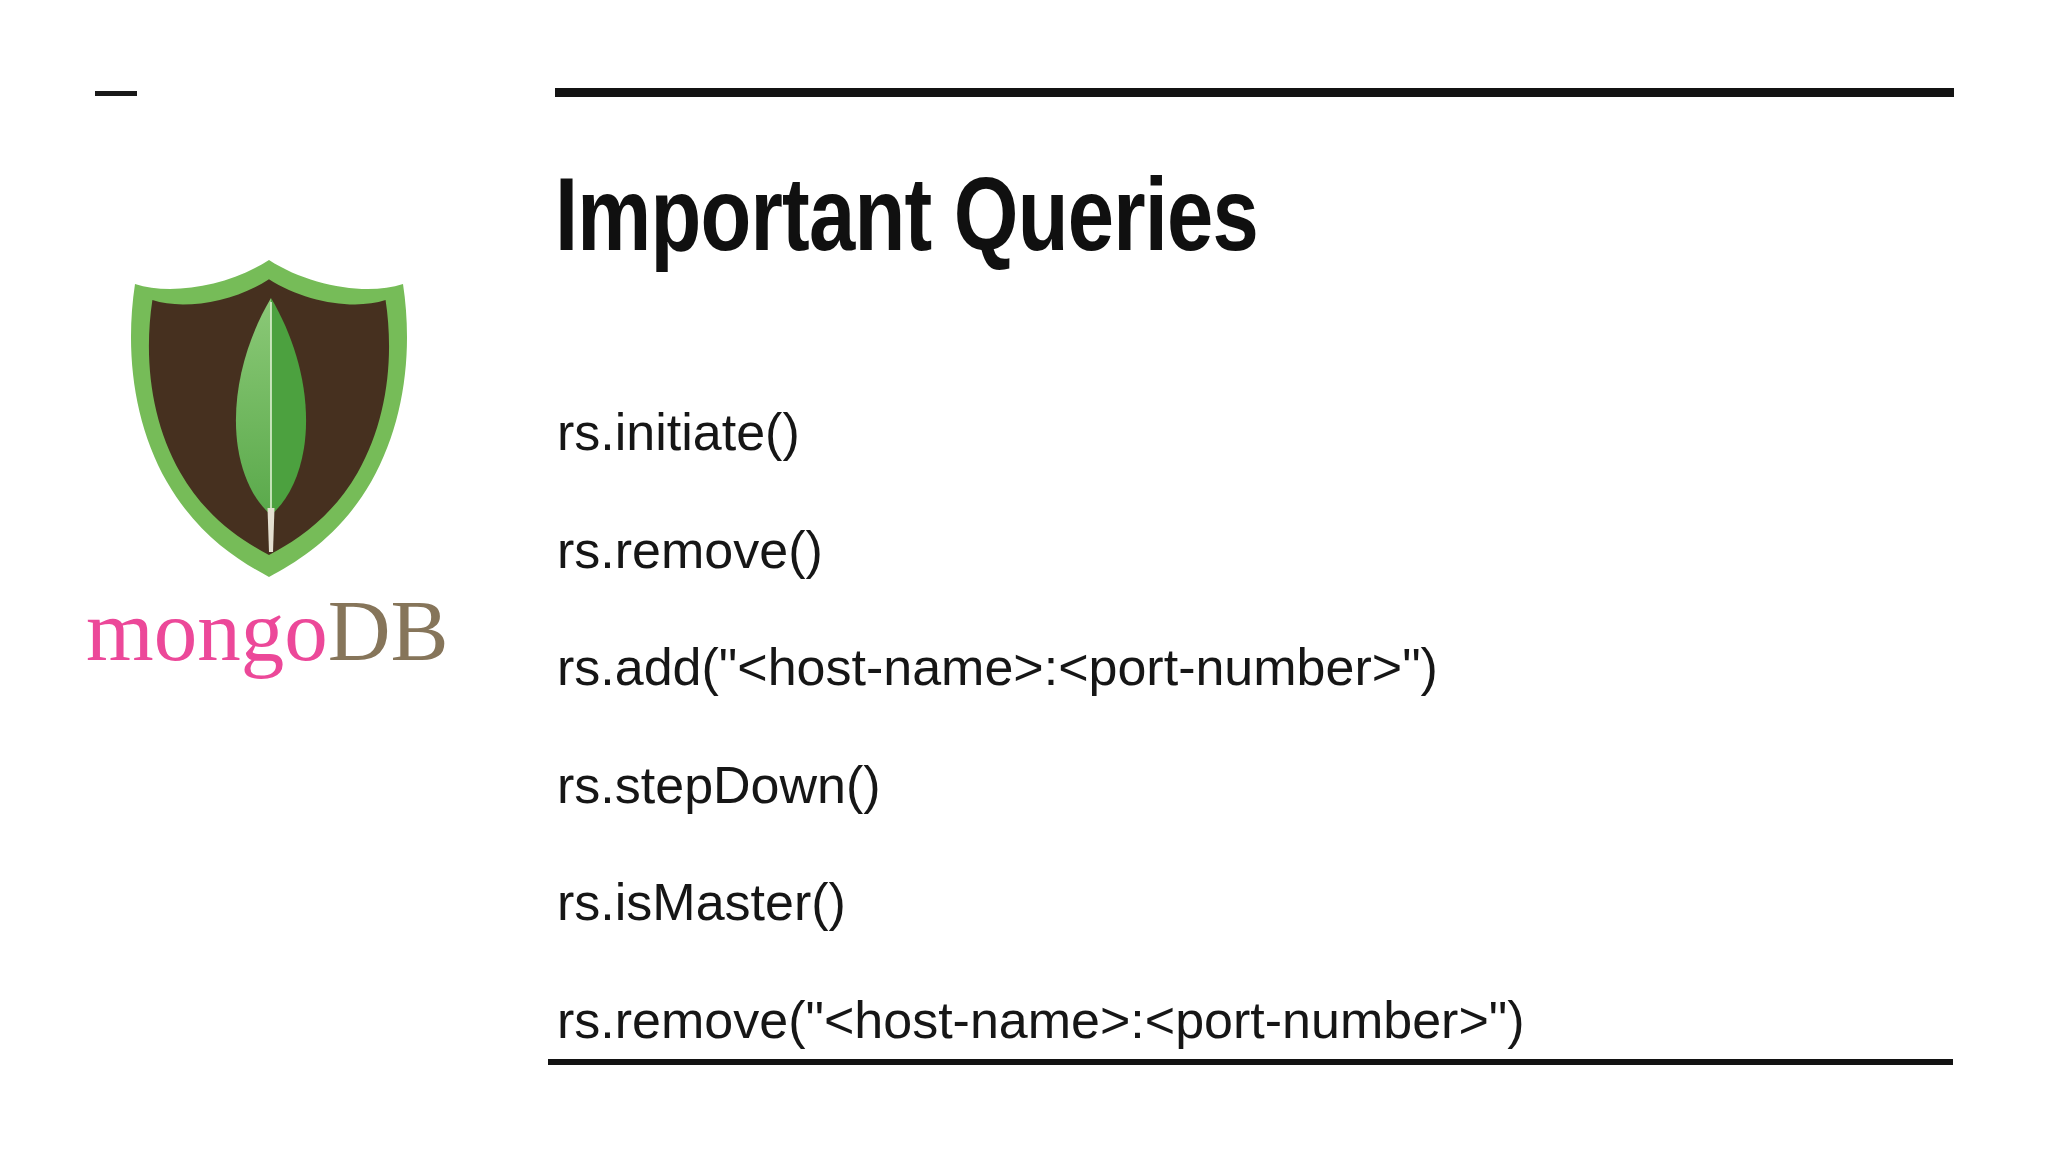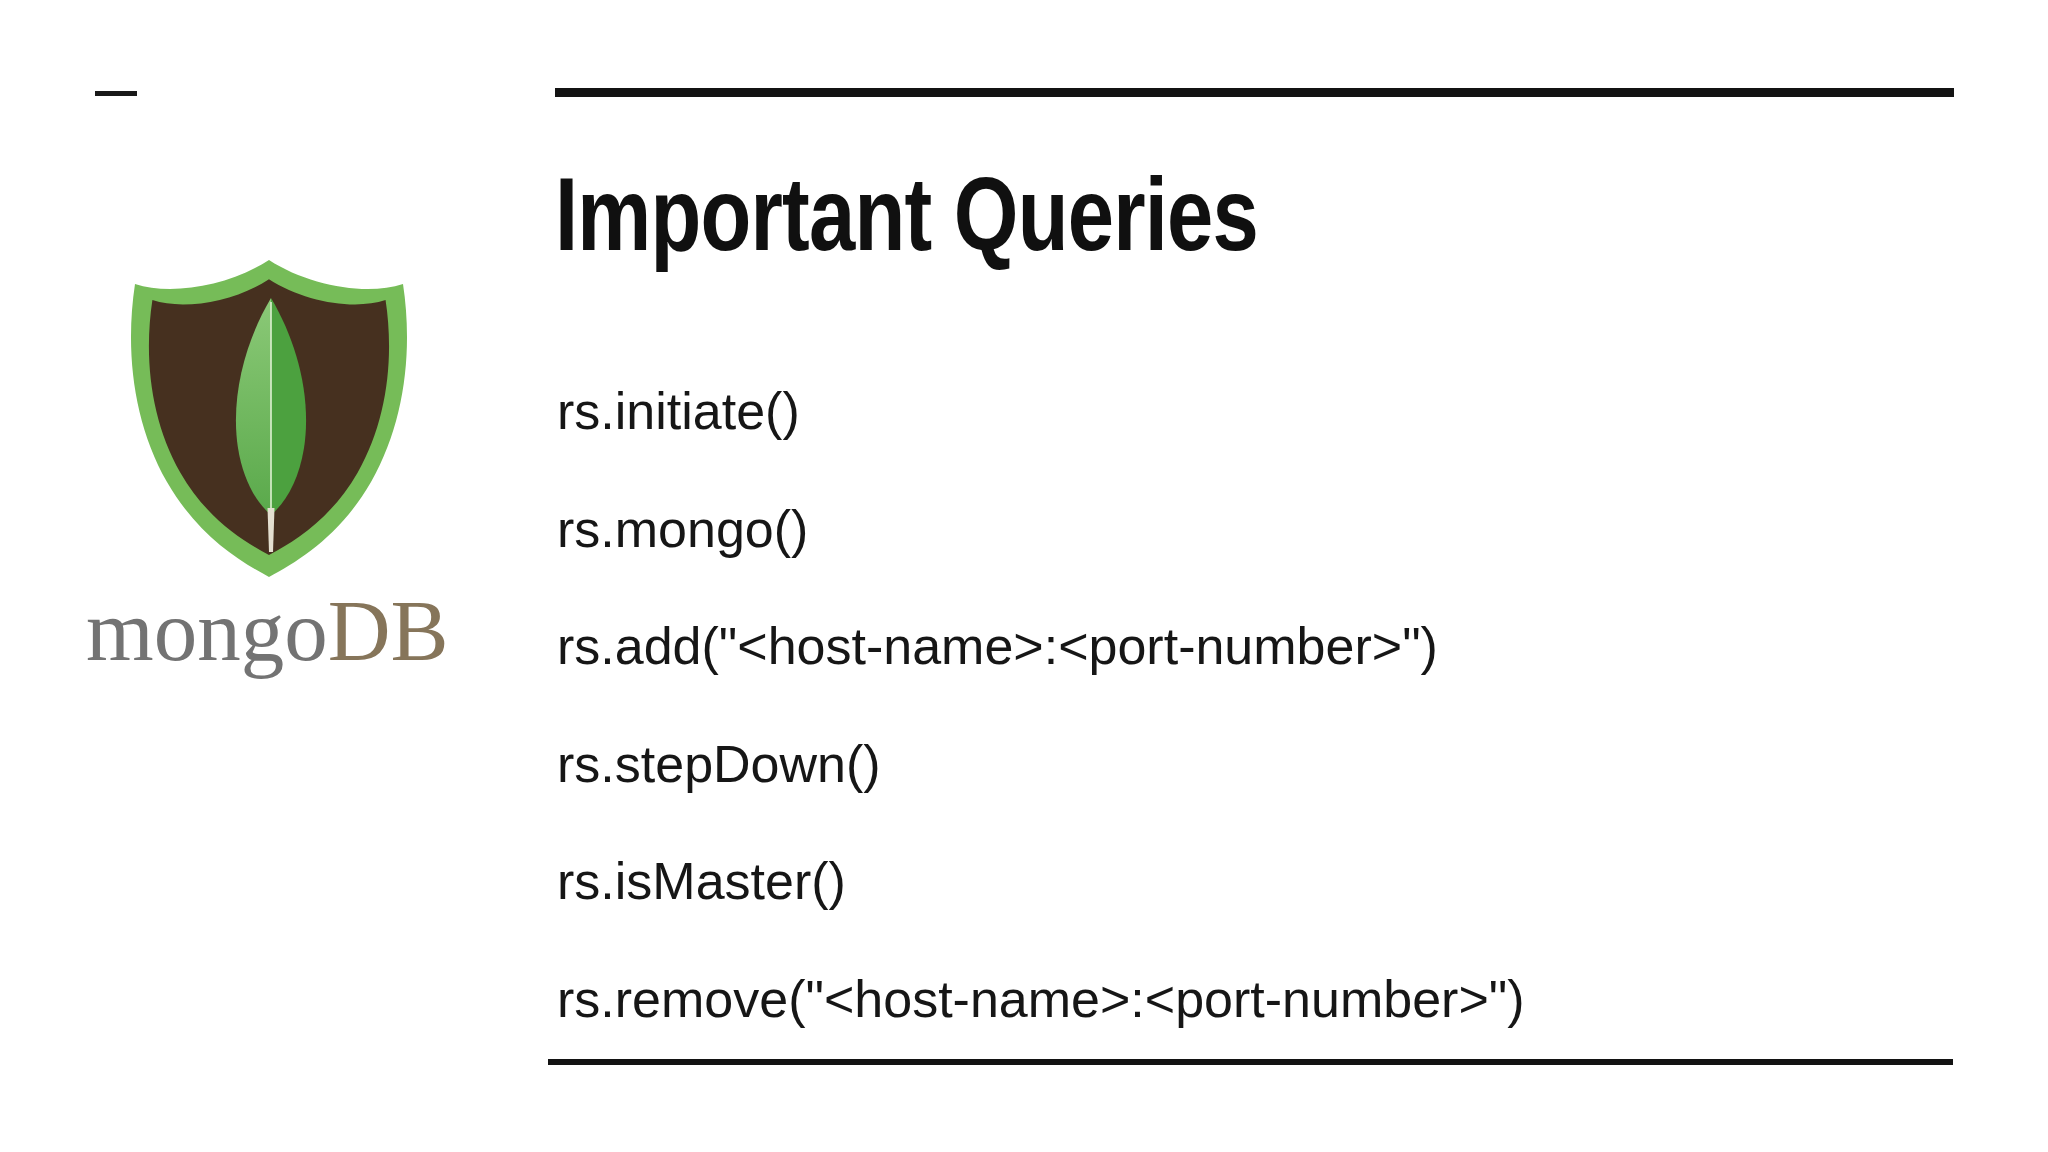--- a/index.html
+++ b/index.html
@@ -31,21 +31,21 @@
     font-weight: 700;
     line-height: 1;
     letter-spacing: -1px;
     color: #101010;
     white-space: nowrap;
     transform: scaleX(0.8);
     transform-origin: left top;
   }
   .queries {
     position: absolute;
-    left: 557px; top: 353px;
+    left: 557px; top: 374px;
   }
   .q {
     font-size: 52px;
     line-height: 117.5px;
     color: #161616;
     white-space: nowrap;
     letter-spacing: 0;
   }
   .logo { position: absolute; left: 0; top: 0; width: 0; height: 0; }
   .shield {
@@ -99,26 +99,26 @@
                C 242 38, 184 28, 144 2 Z" fill="#46301f"></path>
       <path fill="url(#leafL)" d="M146 40
                C 121 82, 105 138, 113 190
                C 118 221, 130 243, 146 257 Z"></path>
       <path d="M146 40
                C 171 82, 187 138, 179 190
                C 174 221, 162 243, 146 257 Z" fill="#4ca13f"></path>
       <path fill="none" stroke-width="2" opacity="0.85" d="M146 44 L146 252" stroke="#d6ecca"></path>
       <path d="M142.5 250 L149.5 250 L148 294 L144 294 Z" fill="#e4dfd0"></path>
     </svg>
-    <div class="wordmark"><span class="wm-mongo" style="color: #737373;">mongo</span><span class="wm-db" style="color: rgb(134, 117, 90); text-align: right;">DB</span></div>
+    <div class="wordmark"><span class="wm-mongo" style="color: #ec4899;">mongo</span><span class="wm-db" style="color: rgb(134, 117, 90); text-align: right;">DB</span></div>
   </div>
 
   <div class="queries">
     <div class="q">rs.initiate()</div>
-    <div class="q">rs.mongo()</div>
+    <div class="q">rs.remove()</div>
     <div class="q">rs.add("&lt;host-name&gt;:&lt;port-number&gt;")</div>
     <div class="q">rs.stepDown()</div>
     <div class="q">rs.isMaster()</div>
     <div class="q">rs.remove("&lt;host-name&gt;:&lt;port-number&gt;")</div>
   </div>
 
   <div class="rule rule-bottom"></div>
 
 </div>
 

